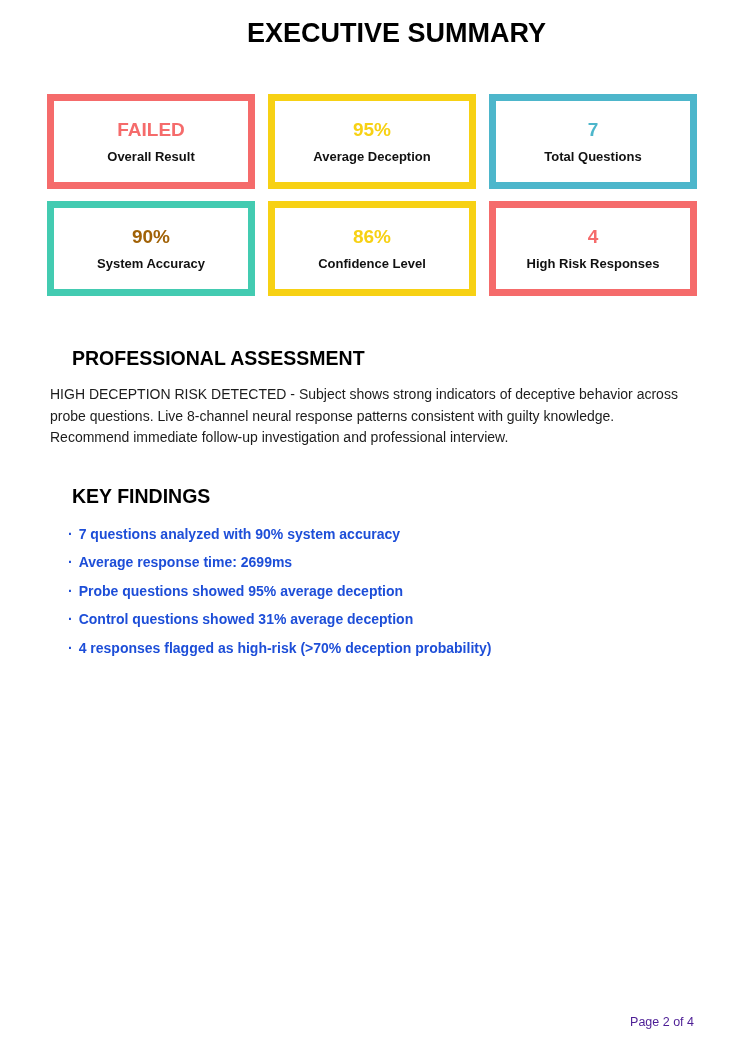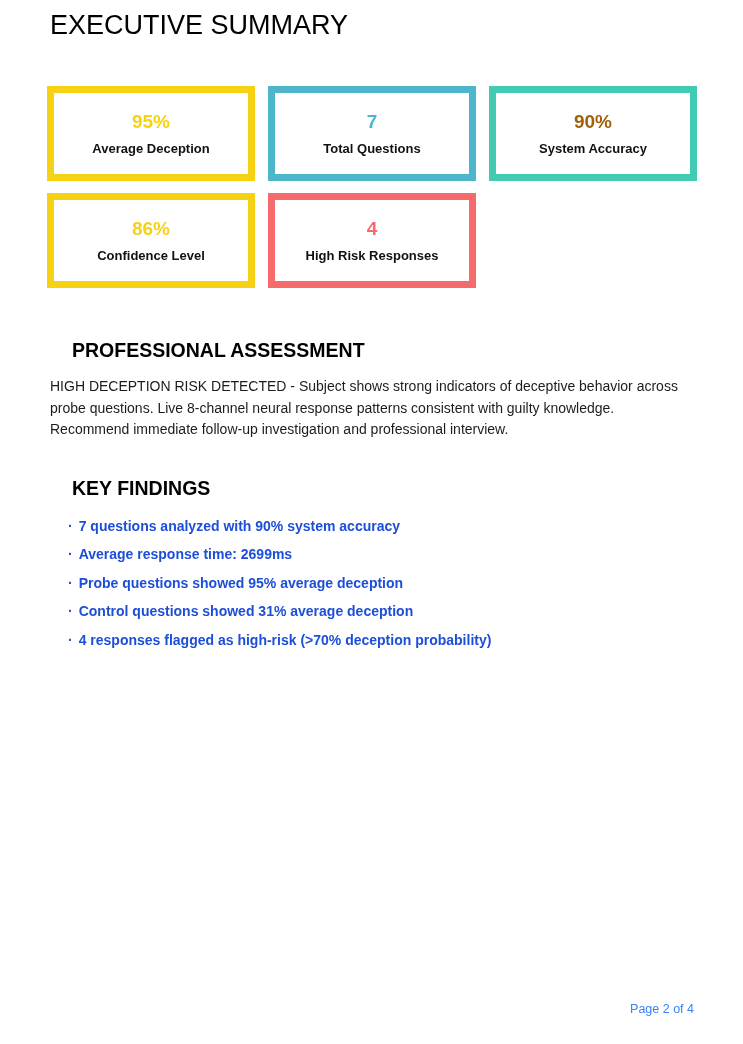--- a/index.html
+++ b/index.html
@@ -9,27 +9,28 @@
     font-family: "Liberation Sans", sans-serif;
     color: #1a1a1a;
     overflow: hidden;
   }
   .page {
     position: relative;
     width: 743px; height: 1044px;
     background: #ffffff;
   }
   .doc-title {
-    padding-top: 11px;
+    padding-top: 19px;
     margin-left: 50px;
     font-size: 27px;
-    font-weight: normal;
+    font-weight: bold;
     color: #000000;
     letter-spacing: 0px;
     line-height: 28px;
+    text-align: center;
   }
   .cards-grid {
     margin: 47px 0 0 47px;
     width: 650px;
     display: grid;
     grid-template-columns: repeat(3, 1fr);
     column-gap: 13px;
     row-gap: 12px;
   }
   .stat-card {
@@ -90,34 +91,38 @@
     margin-bottom: 14.5px;
     color: #1d4ed8;
   }
   .findings-list .bullet {
     font-weight: bold;
     margin-right: 6px;
   }
   .page-footer {
     position: absolute;
     right: 49px;
-    bottom: 28px;
+    bottom: 15px;
     font-size: 12.5px;
-    color: #3b82f6;
+    color: #4c1d95;
     line-height: 13px;
   }
 </style>
 </head>
 <body>
 
 <div class="page">
 
   <h1 class="doc-title">EXECUTIVE SUMMARY</h1>
 
   <div class="cards-grid">
+    <div class="stat-card card--coral">
+      <div class="card-value">FAILED</div>
+      <div class="card-label">Overall Result</div>
+    </div>
     <div class="stat-card card--yellow">
       <div class="card-value">95%</div>
       <div class="card-label">Average Deception</div>
     </div>
     <div class="stat-card card--blue-teal">
       <div class="card-value">7</div>
       <div class="card-label">Total Questions</div>
     </div>
     <div class="stat-card card--green-teal">
       <div class="card-value">90%</div>

